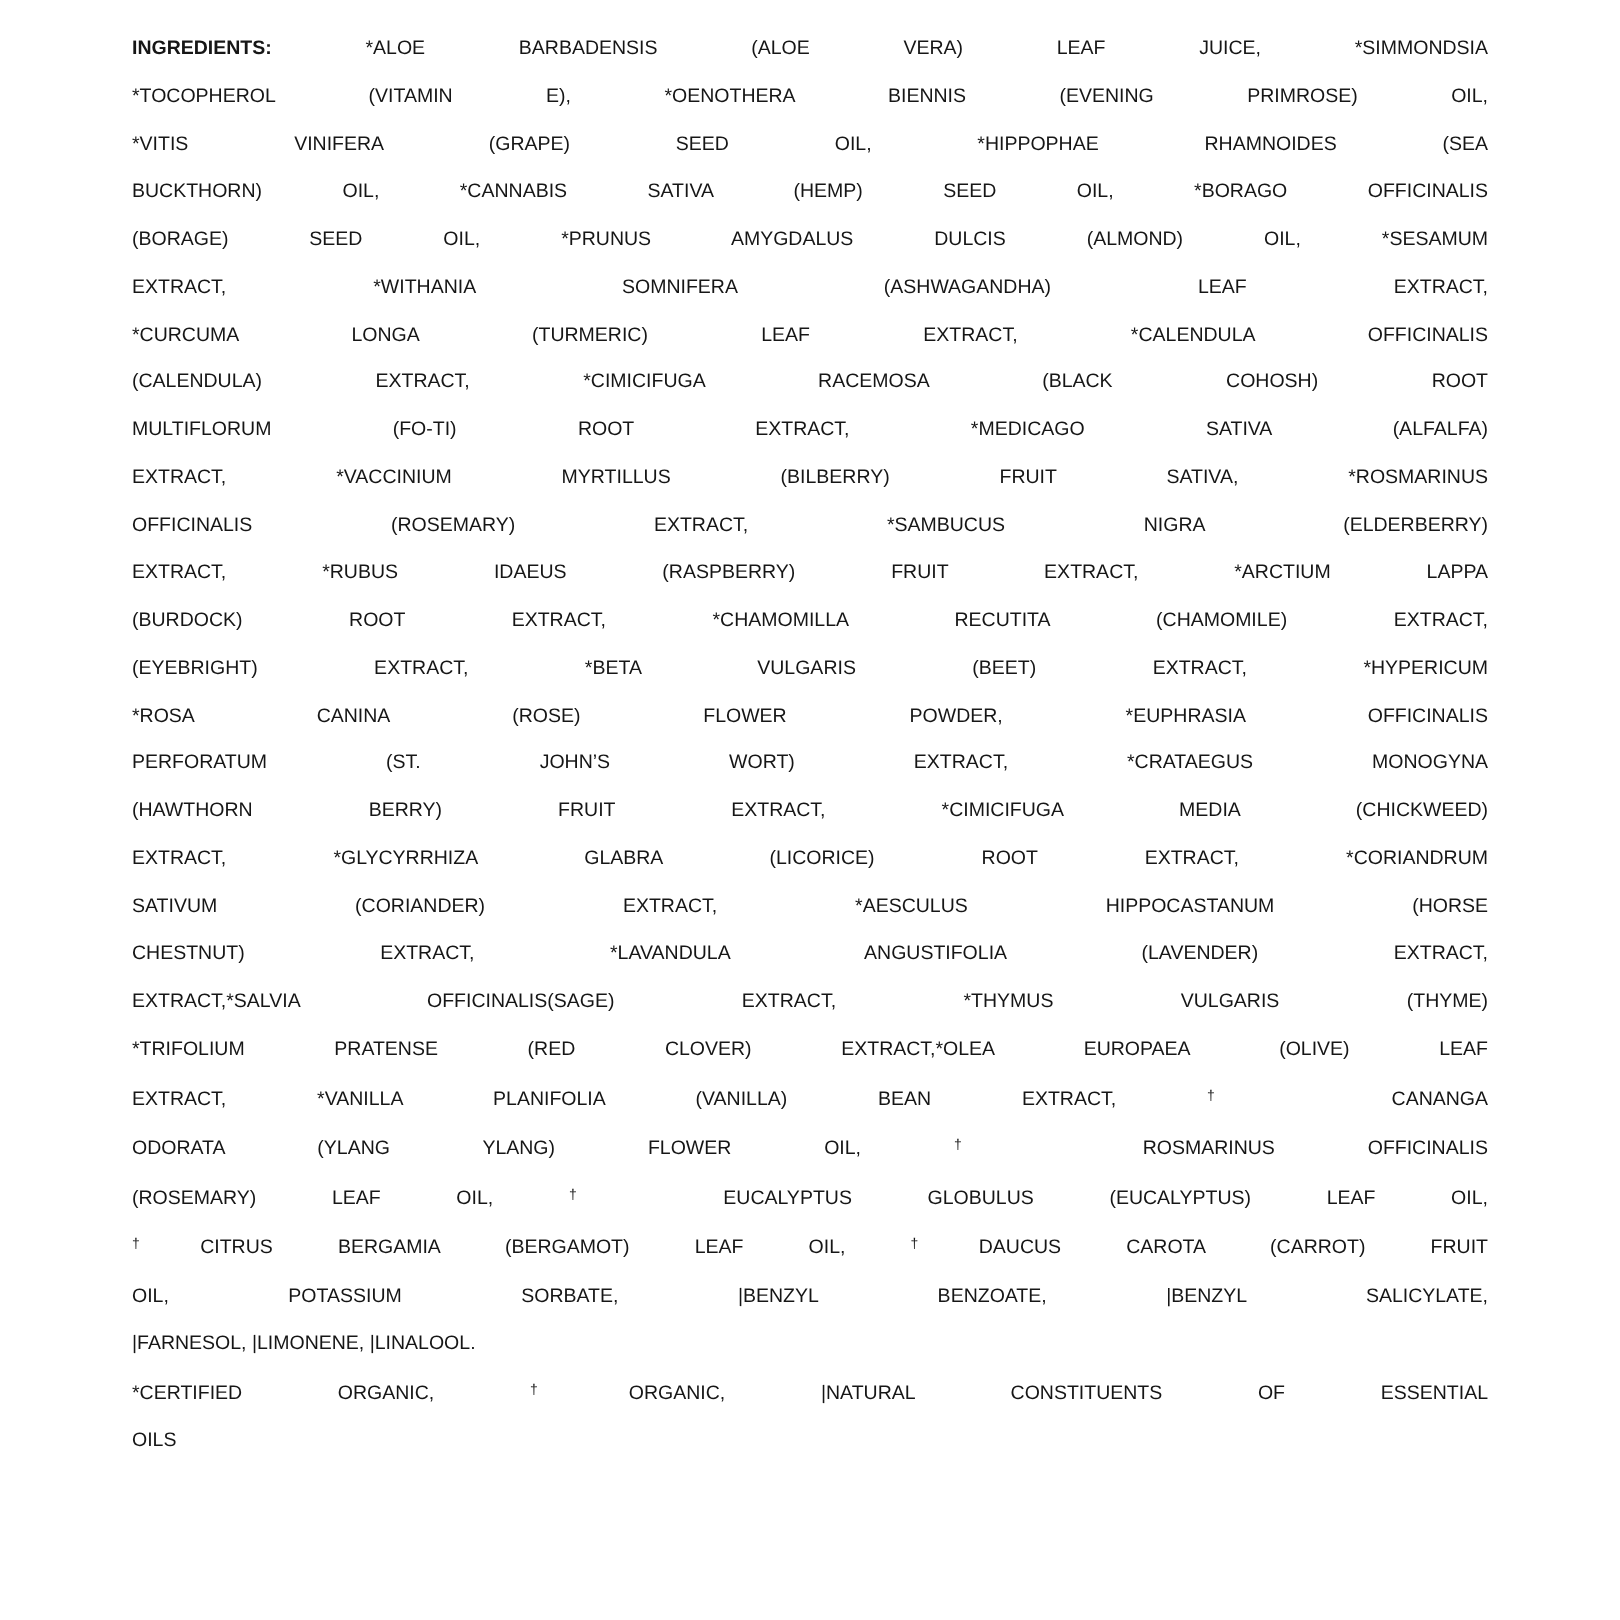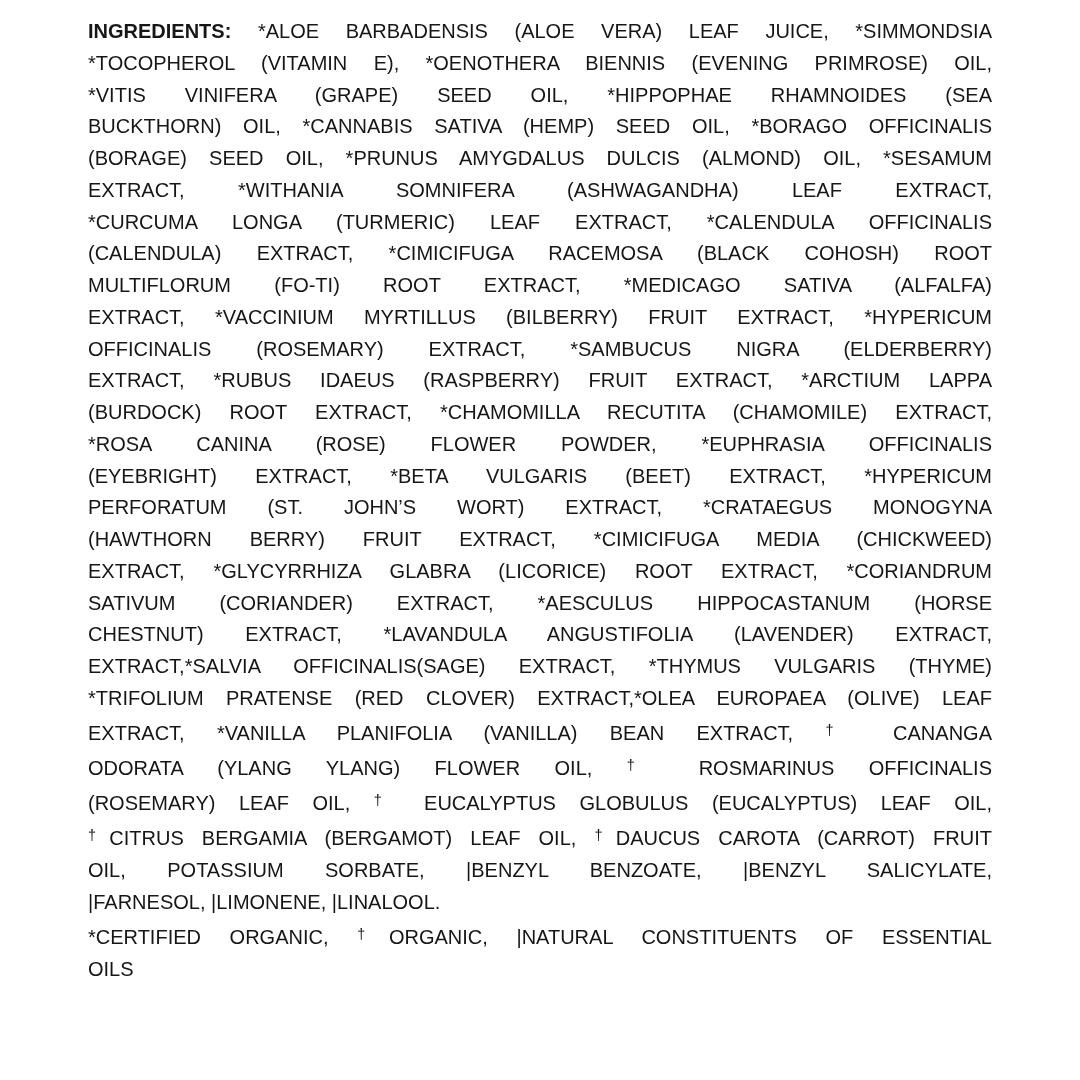--- a/index.html
+++ b/index.html
@@ -7,21 +7,21 @@
     width: 1080px; height: 1080px;
     background: #ffffff;
     overflow: hidden;
   }
   .sheet {
     position: relative;
     width: 1080px; height: 1080px;
     background: #ffffff;
     padding: 16px 88px 0 88px;
     font-family: "Liberation Sans", "DejaVu Sans", sans-serif;
-    font-size: 20px;
+    font-size: 13px;
     line-height: 31.75px;
     color: #161616;
     font-stretch: condensed;
   }
   .line {
     text-align: justify;
     text-align-last: justify;
   }
   .line.last {
     text-align-last: left;
@@ -42,26 +42,26 @@
   <section class="body-text" id="ingredients-body">
       <div class="line"><span class="lead">INGREDIENTS:</span> *ALOE BARBADENSIS (ALOE VERA) LEAF JUICE, *SIMMONDSIA</div>
       <div class="line">*TOCOPHEROL (VITAMIN E), *OENOTHERA BIENNIS (EVENING PRIMROSE) OIL,</div>
       <div class="line">*VITIS VINIFERA (GRAPE) SEED OIL, *HIPPOPHAE RHAMNOIDES (SEA</div>
       <div class="line">BUCKTHORN) OIL, *CANNABIS SATIVA (HEMP) SEED OIL, *BORAGO OFFICINALIS</div>
       <div class="line">(BORAGE) SEED OIL, *PRUNUS AMYGDALUS DULCIS (ALMOND) OIL, *SESAMUM</div>
       <div class="line">EXTRACT, *WITHANIA SOMNIFERA (ASHWAGANDHA) LEAF EXTRACT,</div>
       <div class="line">*CURCUMA LONGA (TURMERIC) LEAF EXTRACT, *CALENDULA OFFICINALIS</div>
       <div class="line">(CALENDULA) EXTRACT, *CIMICIFUGA RACEMOSA (BLACK COHOSH) ROOT</div>
       <div class="line">MULTIFLORUM (FO-TI) ROOT EXTRACT, *MEDICAGO SATIVA (ALFALFA)</div>
-      <div class="line">EXTRACT, *VACCINIUM MYRTILLUS (BILBERRY) FRUIT EXTRACT, *HYPERICUM</div>
+      <div class="line">EXTRACT, *VACCINIUM MYRTILLUS (BILBERRY) FRUIT SATIVA, *ROSMARINUS</div>
       <div class="line">OFFICINALIS (ROSEMARY) EXTRACT, *SAMBUCUS NIGRA (ELDERBERRY)</div>
       <div class="line">EXTRACT, *RUBUS IDAEUS (RASPBERRY) FRUIT EXTRACT, *ARCTIUM LAPPA</div>
       <div class="line">(BURDOCK) ROOT EXTRACT, *CHAMOMILLA RECUTITA (CHAMOMILE) EXTRACT,</div>
+      <div class="line">(EYEBRIGHT) EXTRACT, *BETA VULGARIS (BEET) EXTRACT, *HYPERICUM</div>
       <div class="line">*ROSA CANINA (ROSE) FLOWER POWDER, *EUPHRASIA OFFICINALIS</div>
-      <div class="line">(EYEBRIGHT) EXTRACT, *BETA VULGARIS (BEET) EXTRACT, *HYPERICUM</div>
       <div class="line">PERFORATUM (ST. JOHN’S WORT) EXTRACT, *CRATAEGUS MONOGYNA</div>
       <div class="line">(HAWTHORN BERRY) FRUIT EXTRACT, *CIMICIFUGA MEDIA (CHICKWEED)</div>
       <div class="line">EXTRACT, *GLYCYRRHIZA GLABRA (LICORICE) ROOT EXTRACT, *CORIANDRUM</div>
       <div class="line">SATIVUM (CORIANDER) EXTRACT, *AESCULUS HIPPOCASTANUM (HORSE</div>
       <div class="line">CHESTNUT) EXTRACT, *LAVANDULA ANGUSTIFOLIA (LAVENDER) EXTRACT,</div>
       <div class="line">EXTRACT,*SALVIA OFFICINALIS(SAGE) EXTRACT, *THYMUS VULGARIS (THYME)</div>
       <div class="line">*TRIFOLIUM PRATENSE (RED CLOVER) EXTRACT,*OLEA EUROPAEA (OLIVE) LEAF</div>
       <div class="line">EXTRACT, *VANILLA PLANIFOLIA (VANILLA) BEAN EXTRACT, <span class="dg">†</span> CANANGA</div>
       <div class="line">ODORATA (YLANG YLANG) FLOWER OIL, <span class="dg">†</span> ROSMARINUS OFFICINALIS</div>
       <div class="line">(ROSEMARY) LEAF OIL, <span class="dg">†</span> EUCALYPTUS GLOBULUS (EUCALYPTUS) LEAF OIL,</div>

